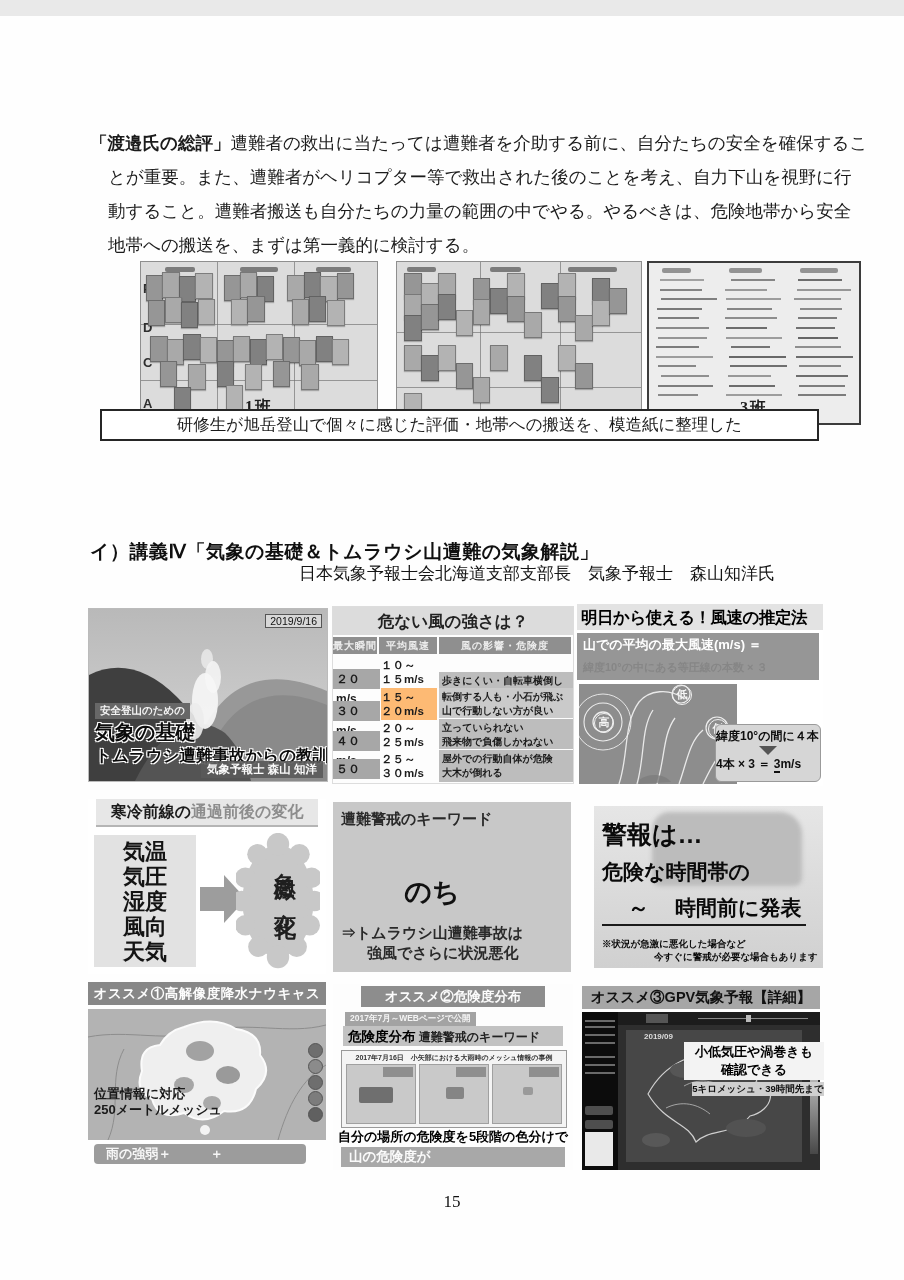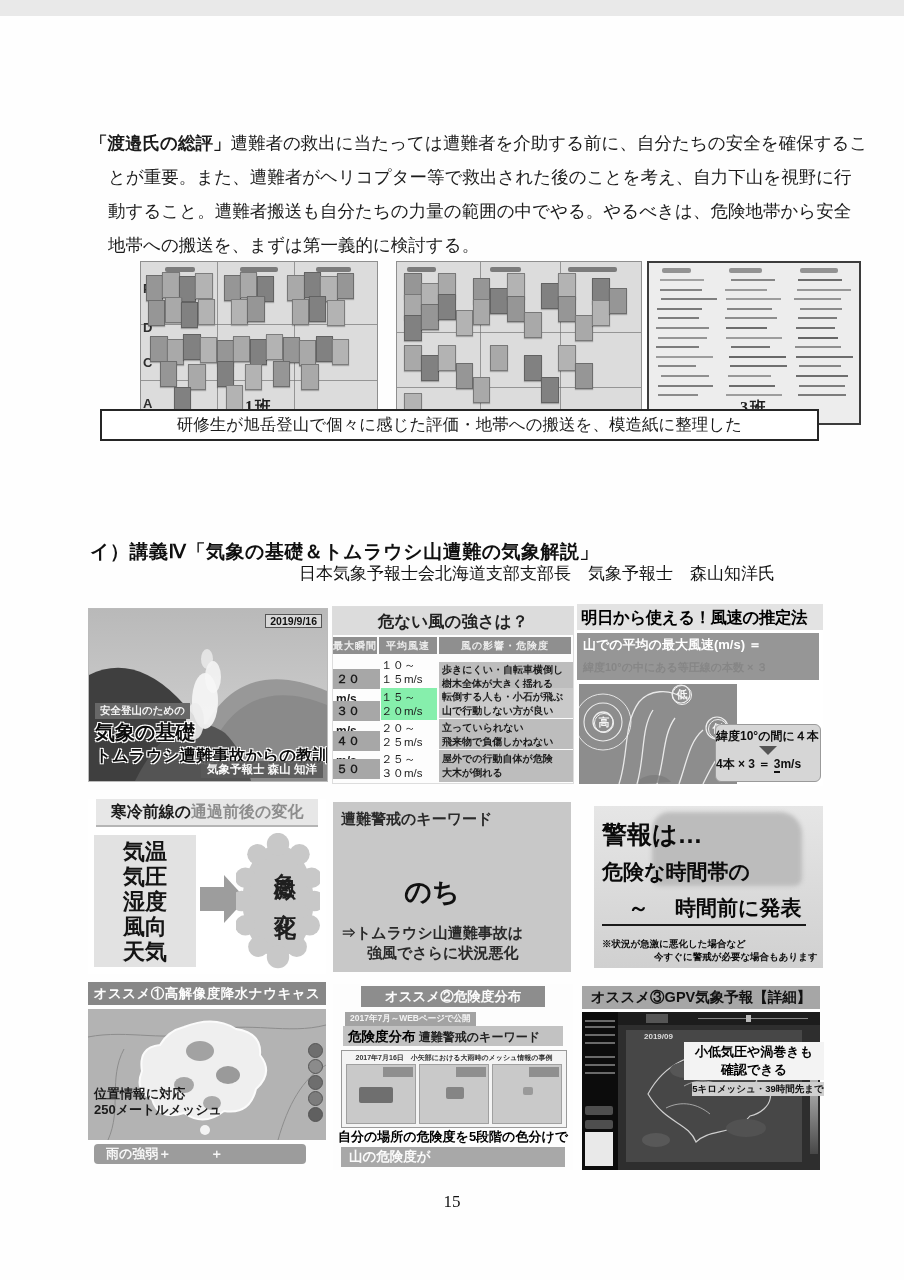--- a/index.html
+++ b/index.html
@@ -33,40 +33,40 @@
                font-weight:700;font-size:19px;color:#101010;letter-spacing:.5px;}
   .lec-byline{position:absolute;left:299px;top:546px;font-size:17px;color:#141414;}
 
   
   .slide{position:absolute;font-family:"Liberation Sans",sans-serif;overflow:hidden;}
 
   
   .s1{left:88px;top:592px;width:238px;height:172px;border:1px solid #bbb;}
   .s1 svg{position:absolute;inset:0;}
   .s1-date{position:absolute;right:5px;top:5px;background:#d8d8d8;border:1px solid #555;
-           font-size:10.5px;font-weight:700;padding:0 4px;color:#111;}
+           font-size:10.5px;font-weight:400;padding:0 4px;color:#111;}
   .s1-tag{position:absolute;left:6px;top:94px;background:#676767;color:#f3f3f3;font-size:10.5px;
           font-weight:700;padding:1px 5px;}
   .s1-t1{position:absolute;left:6px;top:110px;font-size:20px;font-weight:900;color:#0c0c0c;
          text-shadow:-1px -1px 0 #fff,1px -1px 0 #fff,-1px 1px 0 #fff,1px 1px 0 #fff;}
   .s1-t2{position:absolute;left:6px;top:136px;font-size:16.5px;font-weight:900;color:#0c0c0c;white-space:nowrap;
          text-shadow:-1px -1px 0 #fff,1px -1px 0 #fff,-1px 1px 0 #fff,1px 1px 0 #fff;}
   .s1-presenter{position:absolute;right:4px;bottom:3px;background:rgba(90,90,90,.9);color:#fafafa;
                 font-size:11.5px;font-weight:700;padding:1px 6px;}
 
   
   .s2{left:332px;top:590px;width:240px;height:176px;border:1px solid #ddd;background:#fdfdfd;color:#1c1c1c;}
   .s2-title{position:absolute;left:0;top:0;right:0;height:28px;background:#dcdcdc;text-align:center;
             font-size:16.5px;font-weight:900;line-height:28px;color:#222;}
   .s2-head{position:absolute;top:30px;height:17px;background:#8f8f8f;color:#ececec;font-size:10px;
            font-weight:700;text-align:center;line-height:17px;letter-spacing:1px;}
   .w-gust{position:absolute;left:0;width:44px;height:20px;background:#a7a7a7;font-size:12px;
           font-weight:800;line-height:20px;padding-left:3px;}
-  .w-avg{position:absolute;left:48px;width:56px;font-size:11.5px;font-weight:400;line-height:14px;padding-top:2px;}
-  .w-avg.gbg{background:#86efac;}
+  .w-avg{position:absolute;left:48px;width:56px;font-size:11.5px;font-weight:700;line-height:14px;padding-top:2px;}
+  .w-avg.gbg{background:#fdba74;}
   .w-eff{position:absolute;left:106px;width:132px;font-size:10px;font-weight:800;line-height:13.5px;
          background:#bdbdbd;padding:2px 0 0 3px;}
   .w-eff.lt{background:#cacaca;}
   .w-avg span,.w-eff span{display:block;}
 
   
   .s3{left:577px;top:588px;width:246px;height:182px;background:#fff;}
   .s3-title{position:absolute;left:0;top:0;right:0;height:26px;background:#e3e3e3;font-size:16.5px;
             font-weight:900;color:#000;line-height:26px;padding-left:4px;letter-spacing:-.5px;}
   .s3-bar{position:absolute;left:0;top:29px;right:4px;height:44px;background:#969696;color:#fff;
@@ -383,21 +383,21 @@
       </div>
     <div class="w-avg" style="top:112px;height:30px;">
       <span>２０～</span>
         <span>２５m/s</span>
       </div>
     <div class="w-avg" style="top:143px;height:30px;">
       <span>２５～</span>
         <span>３０m/s</span>
       </div>
 
-    <div class="w-eff" style="top:55px;height:28px;font-family:Liberation Mono, monospace;">
+    <div class="w-eff" style="top:65px;height:28px;">
       <span>歩きにくい・自転車横倒し</span>
         <span>樹木全体が大きく揺れる</span>
       </div>
     <div class="w-eff lt" style="top:81px;height:28px;">
       <span>転倒する人も・小石が飛ぶ</span>
         <span>山で行動しない方が良い</span>
       </div>
     <div class="w-eff" style="top:112px;height:28px;">
       <span>立っていられない</span>
         <span>飛来物で負傷しかねない</span>

